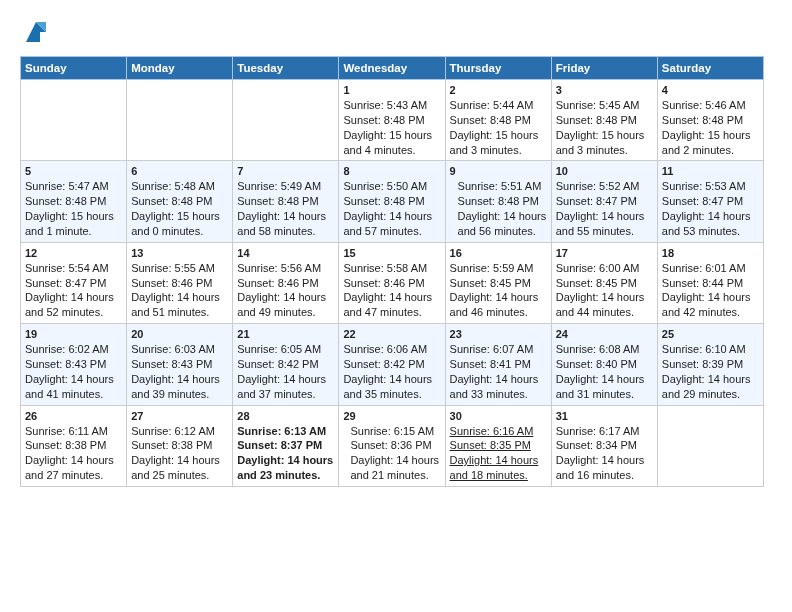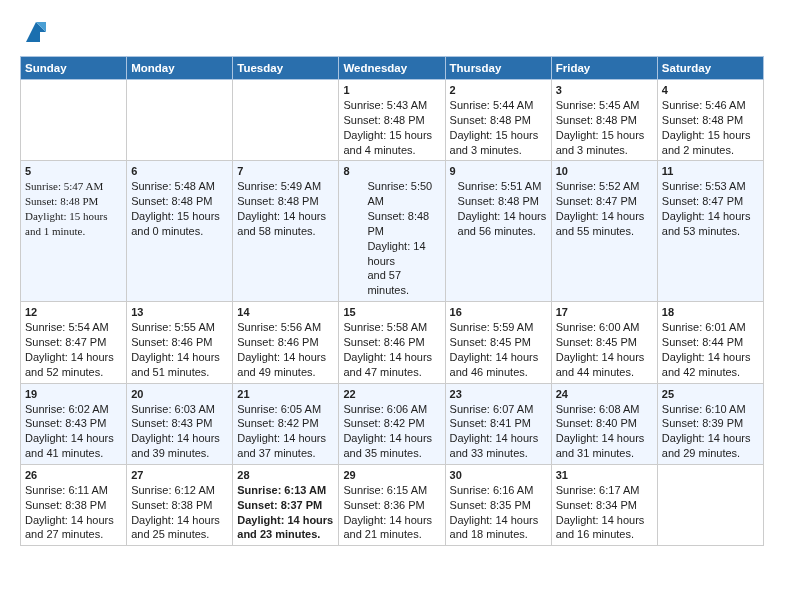--- a/index.html
+++ b/index.html
@@ -163,42 +163,42 @@
             <span class="day-num">4</span>
             <div class="day-info" style="white-space: pre-line;">Sunrise: 5:46 AM
 Sunset: 8:48 PM
 Daylight: 15 hours
 and 2 minutes.</div>
           </td>
         </tr>
         <tr>
           <td>
             <span class="day-num">5</span>
-            <div class="day-info" style="white-space: pre-line; font-family: Liberation Serif, serif;">Sunrise: 5:47 AM
+            <div class="day-info" style="white-space: pre-line;">Sunrise: 5:47 AM
 Sunset: 8:48 PM
 Daylight: 15 hours
 and 1 minute.</div>
           </td>
           <td>
             <span class="day-num">6</span>
             <div class="day-info" style="white-space: pre-line;">Sunrise: 5:48 AM
 Sunset: 8:48 PM
 Daylight: 15 hours
 and 0 minutes.</div>
           </td>
           <td>
             <span class="day-num">7</span>
             <div class="day-info" style="white-space: pre-line;">Sunrise: 5:49 AM
 Sunset: 8:48 PM
 Daylight: 14 hours
 and 58 minutes.</div>
           </td>
           <td>
             <span class="day-num">8</span>
-            <div class="day-info" style="white-space: pre-line; margin-left: 24px;">Sunrise: 5:50 AM
+            <div class="day-info" style="white-space: pre-line;">Sunrise: 5:50 AM
 Sunset: 8:48 PM
 Daylight: 14 hours
 and 57 minutes.</div>
           </td>
           <td>
             <span class="day-num">9</span>
             <div class="day-info" style="white-space: pre-line; margin-left: 8px;">Sunrise: 5:51 AM
 Sunset: 8:48 PM
 Daylight: 14 hours
 and 56 minutes.</div>
@@ -337,28 +337,28 @@
           </td>
           <td>
             <span class="day-num">28</span>
             <div class="day-info" style="white-space: pre-line; font-weight: bold;">Sunrise: 6:13 AM
 Sunset: 8:37 PM
 Daylight: 14 hours
 and 23 minutes.</div>
           </td>
           <td>
             <span class="day-num">29</span>
-            <div class="day-info" style="white-space: pre-line;">Sunrise: 6:15 AM
+            <div class="day-info" style="white-space: pre-line; margin-left: 7px;">Sunrise: 6:15 AM
 Sunset: 8:36 PM
 Daylight: 14 hours
 and 21 minutes.</div>
           </td>
           <td>
             <span class="day-num">30</span>
-            <div class="day-info" style="white-space: pre-line;">Sunrise: 6:16 AM
+            <div class="day-info" style="white-space: pre-line; text-decoration: underline;">Sunrise: 6:16 AM
 Sunset: 8:35 PM
 Daylight: 14 hours
 and 18 minutes.</div>
           </td>
           <td>
             <span class="day-num">31</span>
             <div class="day-info" style="white-space: pre-line;">Sunrise: 6:17 AM
 Sunset: 8:34 PM
 Daylight: 14 hours
 and 16 minutes.</div>

